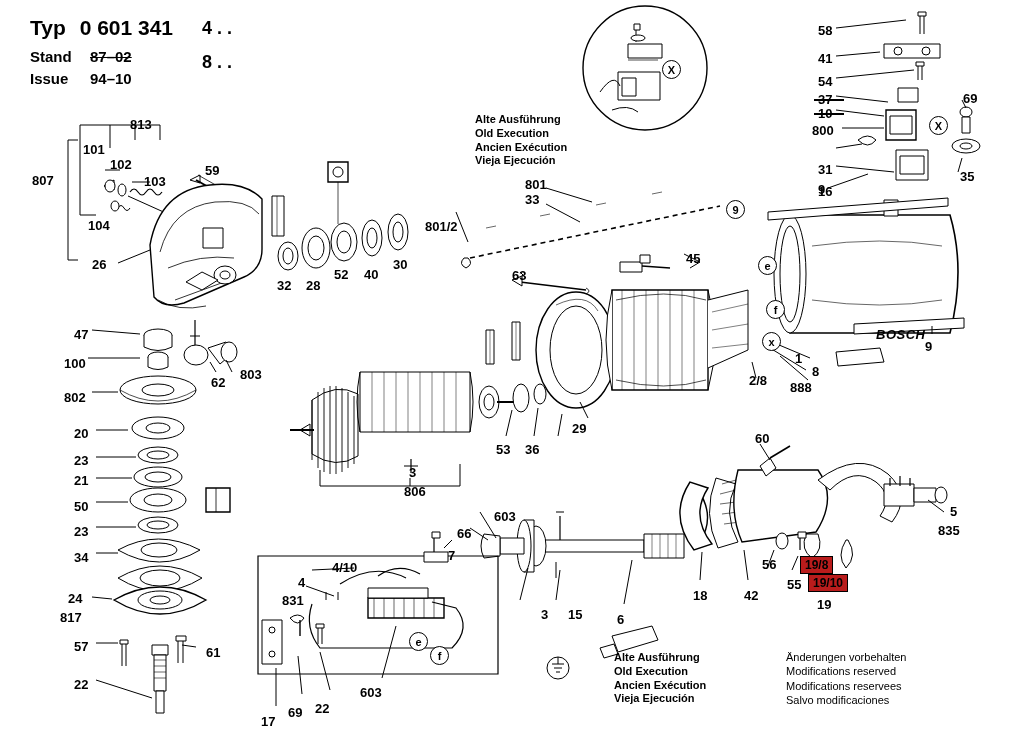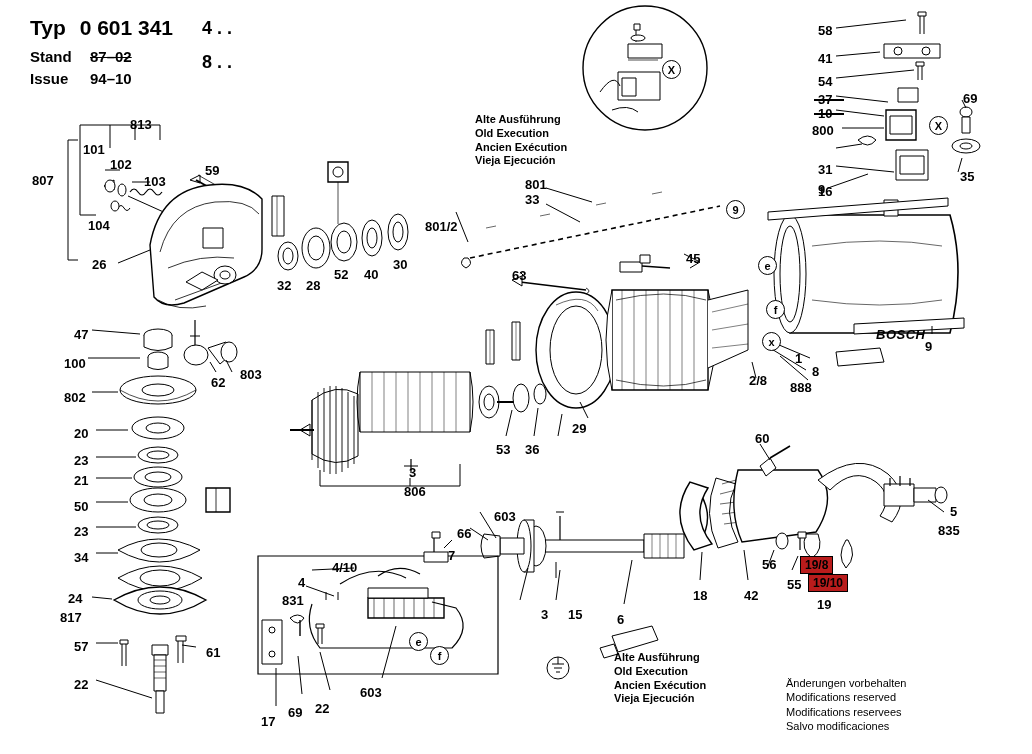--- a/index.html
+++ b/index.html
@@ -297,21 +297,21 @@
 
   <div class="multi" style="left:614px;top:651px;">
     <div>Alte Ausführung</div>
     <div>Old Execution</div>
     <div>Ancien Exécution</div>
     <div>Vieja Ejecución</div>
   </div>
 
   <div style="position:absolute;left:876px;top:327px;font-size:13px;font-weight:bold;font-style:italic;letter-spacing:0.5px;">BOSCH</div>
 
-  <div class="footer" style="left:786px;top:650px;margin-top:26px;">
+  <div class="footer" style="left:786px;top:650px;">
     <div>Änderungen vorbehalten</div>
     <div>Modifications reserved</div>
     <div>Modifications reservees</div>
     <div>Salvo modificaciones</div>
   </div>
 
   <div style="position:absolute;left:814px;top:99px;width:30px;height:1.5px;background:#000;"></div>
   <div style="position:absolute;left:814px;top:113px;width:30px;height:1.5px;background:#000;"></div>
 
   <div id="callout-layer">

